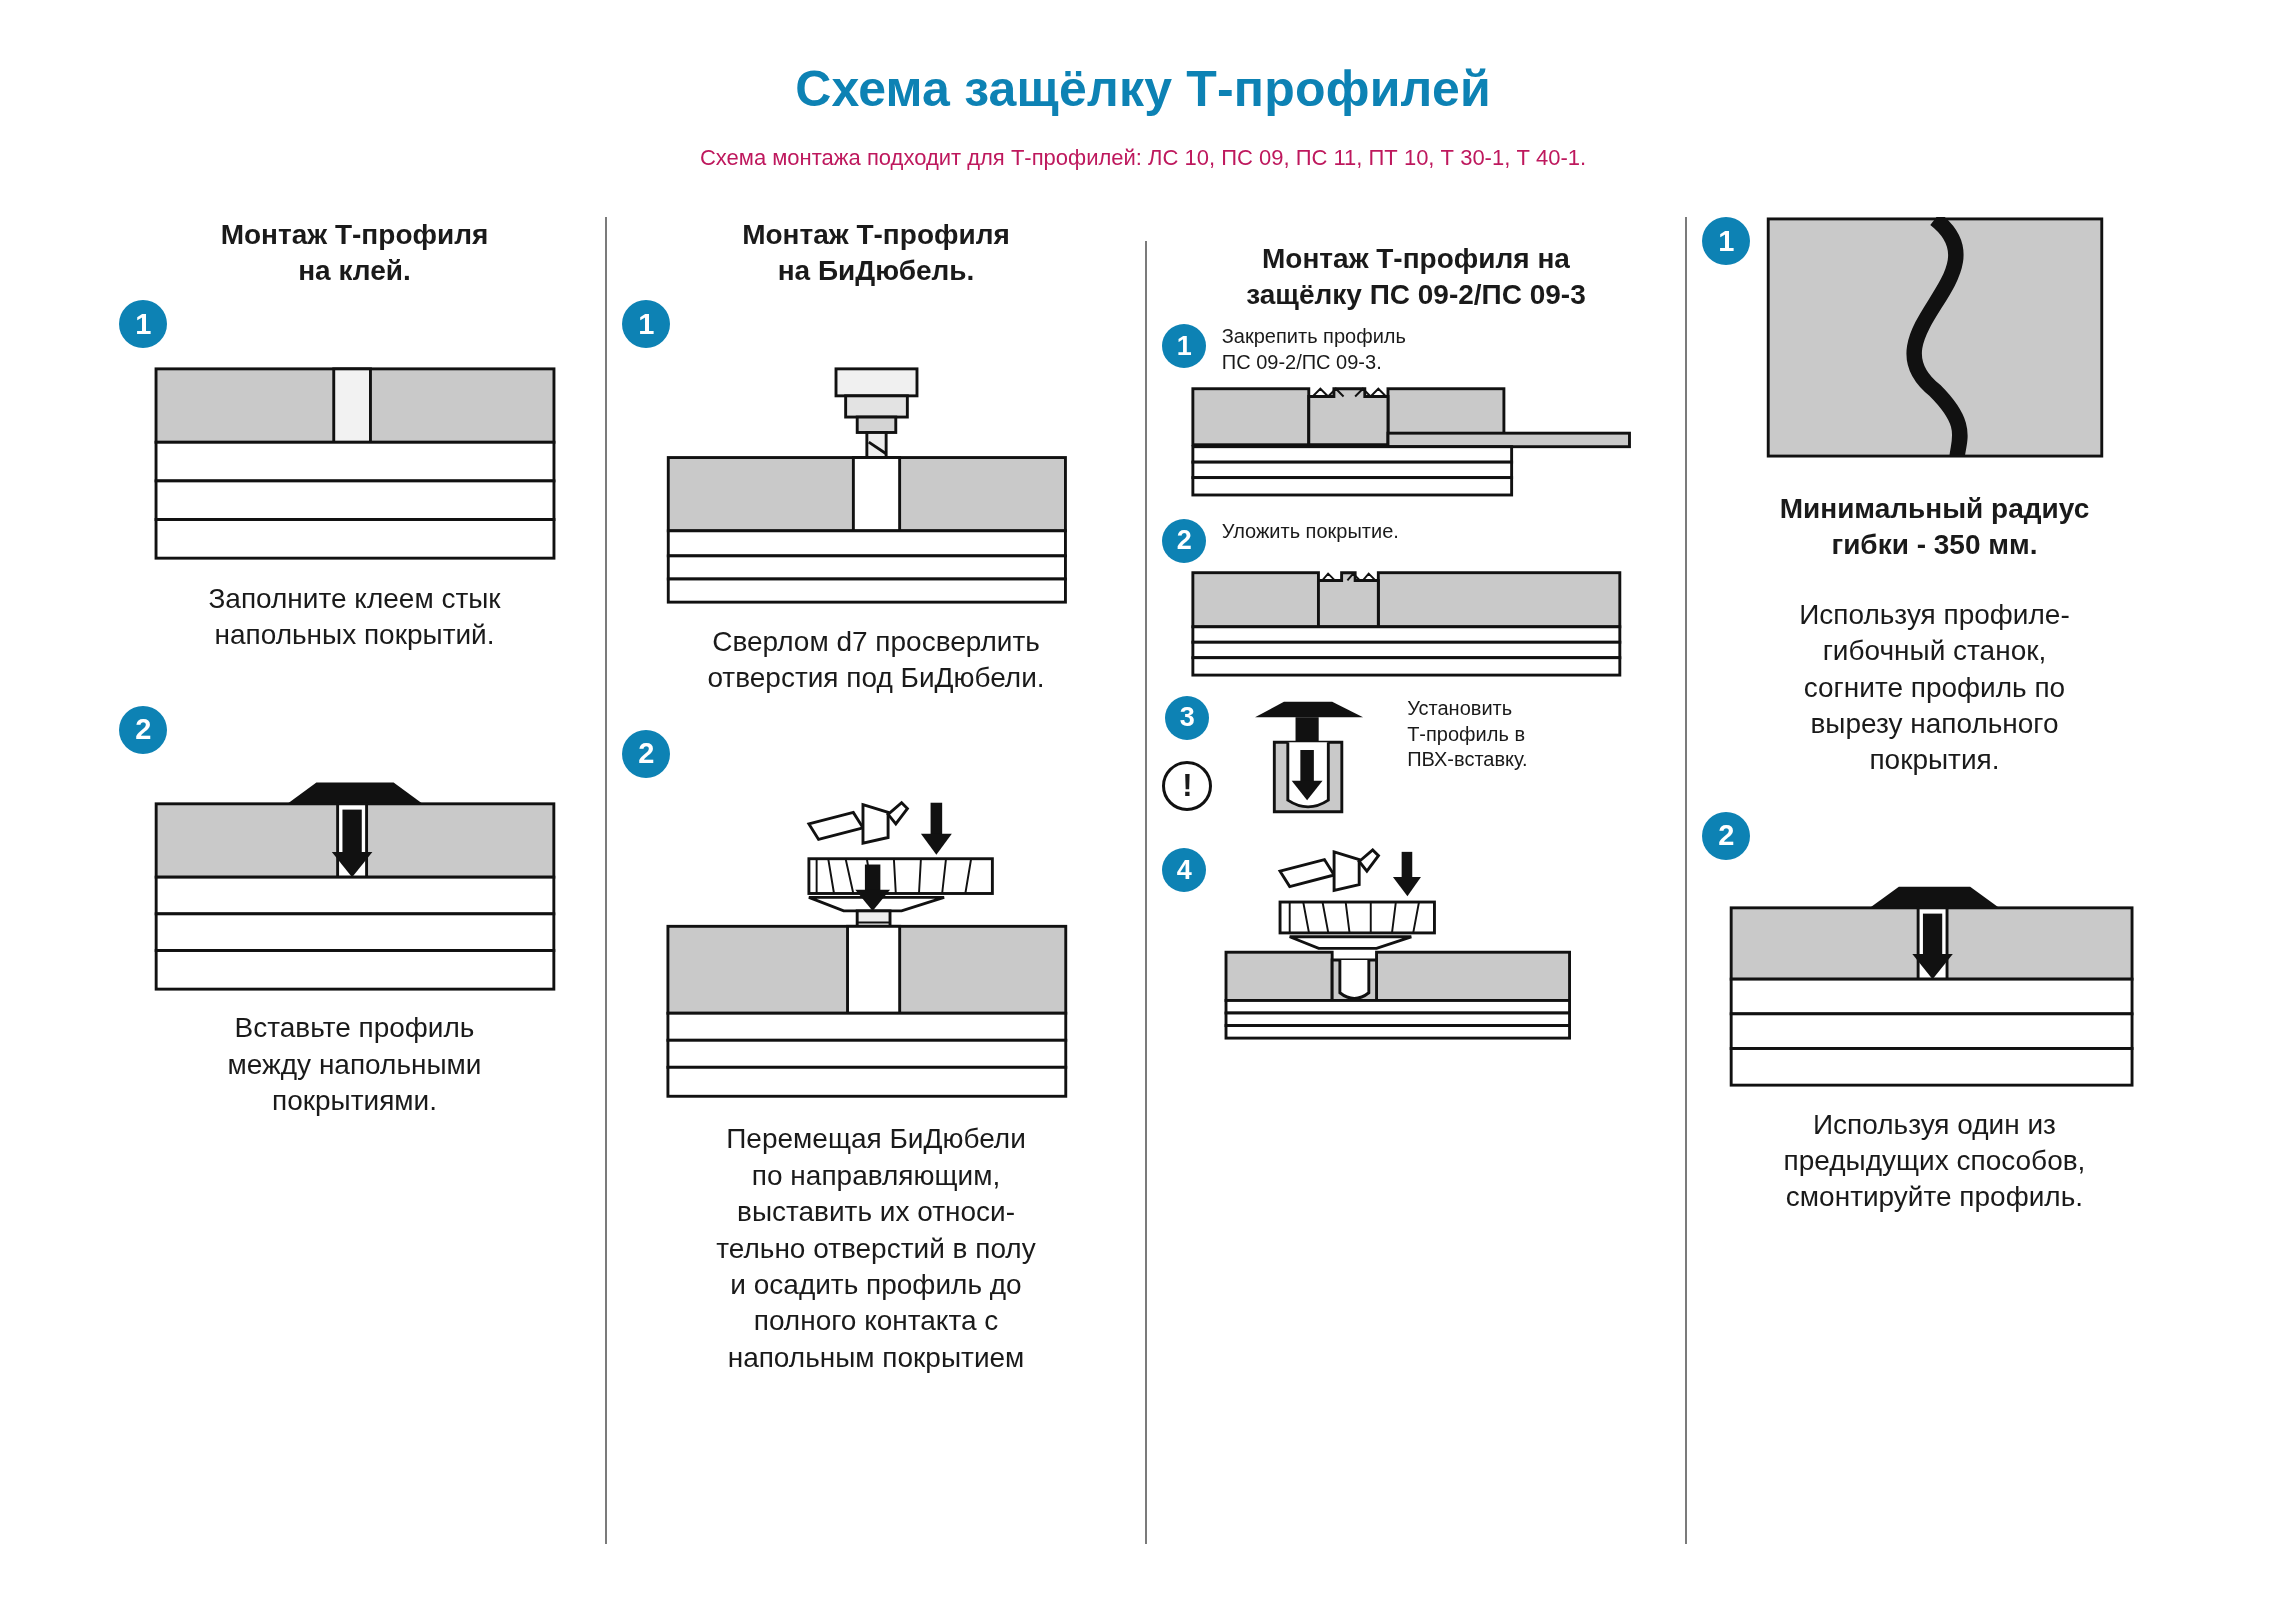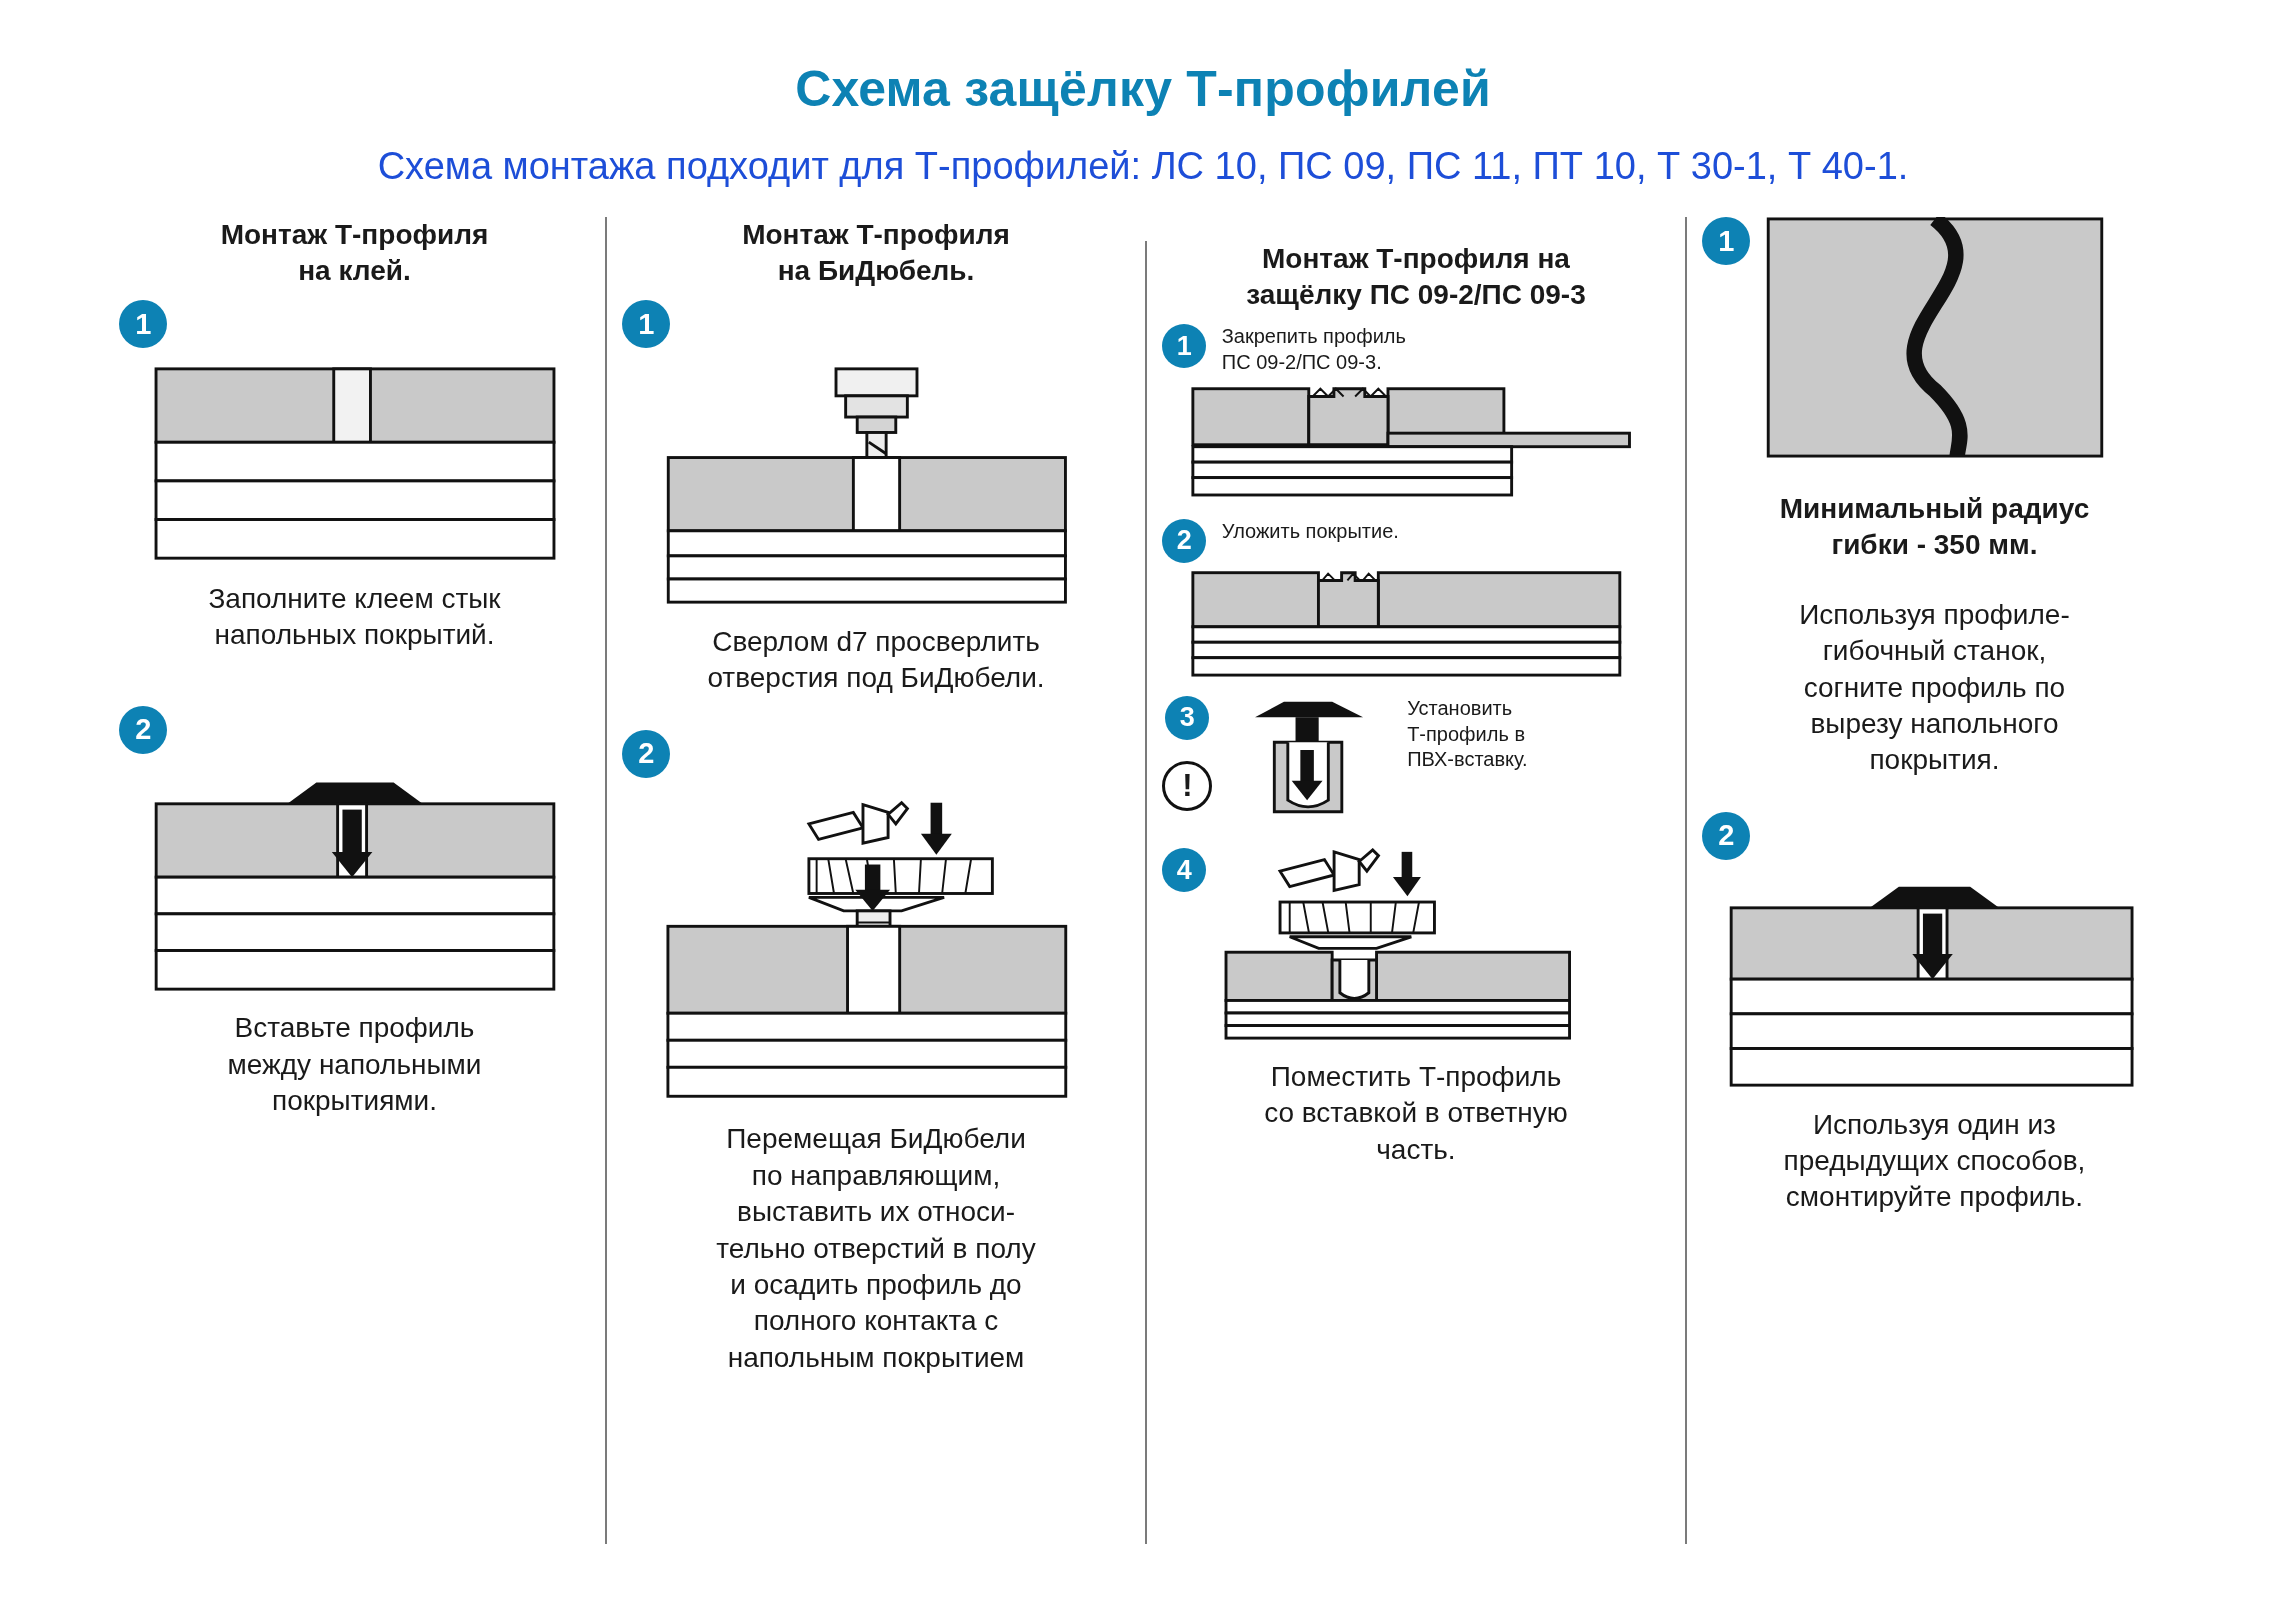--- a/index.html
+++ b/index.html
@@ -25,22 +25,22 @@
   .title {
     text-align: center;
     font-size: 50px;
     font-weight: bold;
     color: #0d82b4;
     margin-top: 60px;
     letter-spacing: 0.2px;
   }
   .subtitle {
     text-align: center;
-    font-size: 38px;
-    color: #1d4ed8;
+    font-size: 22px;
+    color: #be185d;
     margin-top: 27px;
   }
 
   
   .columns {
     position: absolute;
     top: 217px;
     left: 104px;
     right: 104px;
     bottom: 58px;
@@ -316,21 +316,20 @@
           <rect x="160" y="108" width="200" height="50" fill="#c9c9c9" stroke="#111" stroke-width="3"></rect>
           <path d="M114 158 L114 116 L160 116 L160 158 Z" fill="#c9c9c9" stroke="#111" stroke-width="3"></path>
           <path d="M122 116 L122 150 Q137 162 152 150 L152 116" fill="#fff" stroke="#111" stroke-width="3"></path>
           <rect x="4" y="158" width="356" height="13" fill="#fff" stroke="#111" stroke-width="3"></rect>
           <rect x="4" y="171" width="356" height="13" fill="#fff" stroke="#111" stroke-width="3"></rect>
           <rect x="4" y="184" width="356" height="13" fill="#fff" stroke="#111" stroke-width="3"></rect>
         </svg>
       </div>
 
       <div class="spacer-sm"></div>
-      <div class="caption">Поместить Т-профиль<br>со вставкой в ответную<br>часть.</div>
     </div>
 
     <div class="col c4">
 
       <div class="row" style="align-items:flex-start;">
         <div class="badge">1</div>
         <svg width="338" height="241" viewBox="0 0 350 250">
           <rect x="2" y="2" width="346" height="246" fill="#c9c9c9" stroke="#111" stroke-width="3"></rect>
           <path d="M175 2 C 250 60, 100 120, 175 180 C 210 215, 200 230, 198 248" fill="none" stroke="#111" stroke-width="16"></path>
         </svg>

